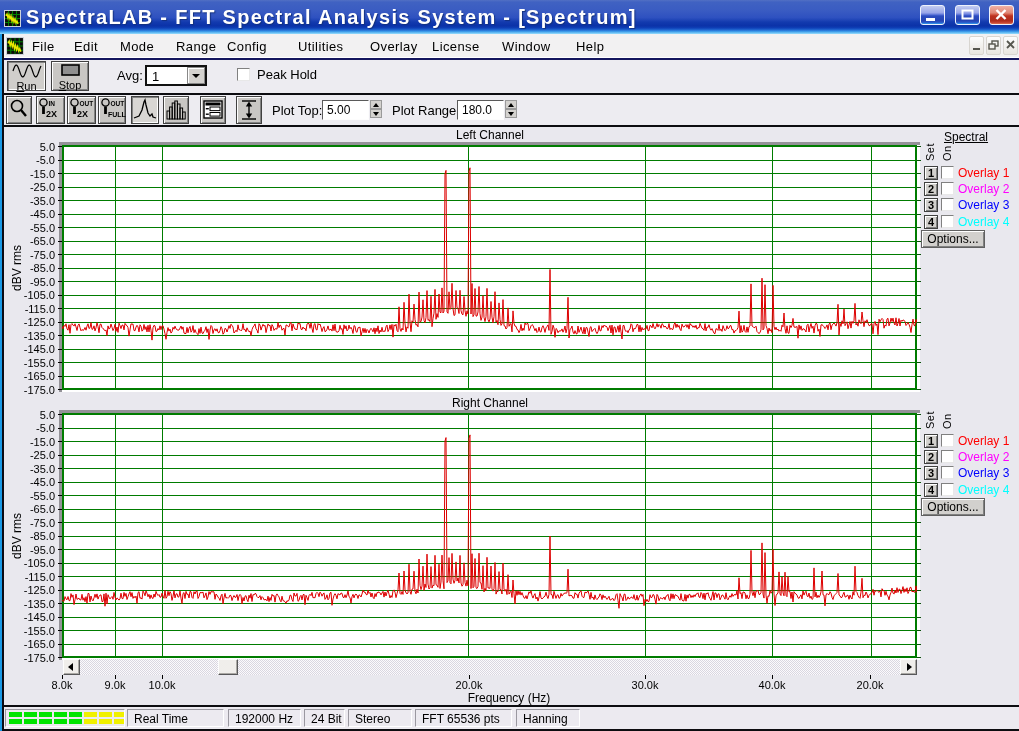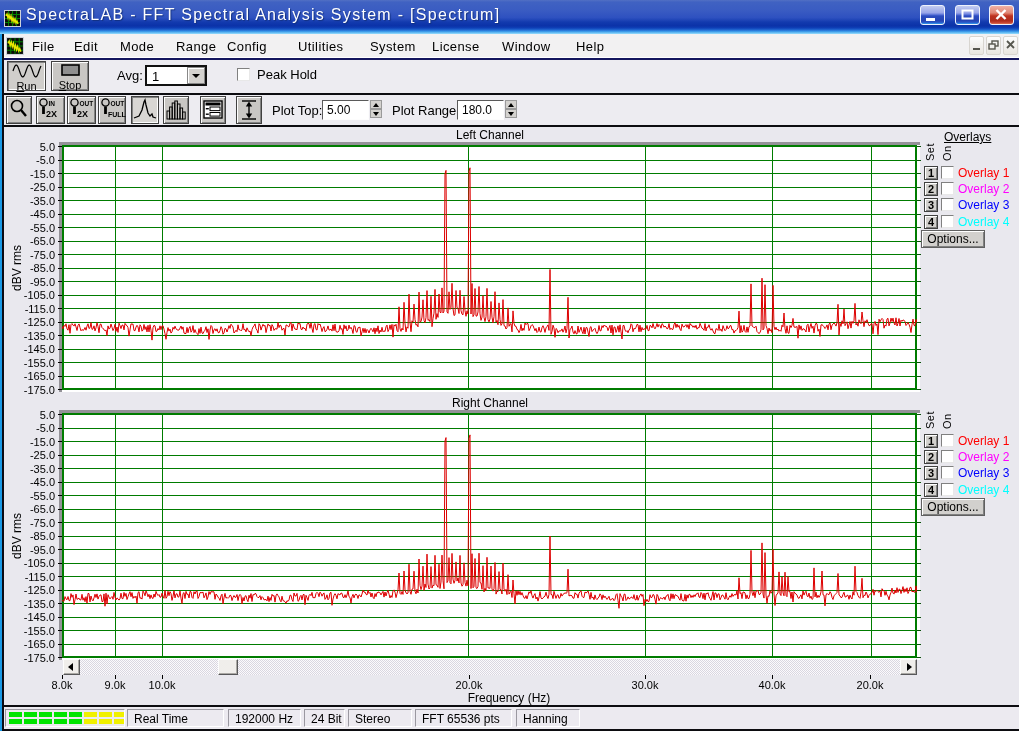--- a/index.html
+++ b/index.html
@@ -1,20 +1,20 @@
 <!DOCTYPE html>
 <html><head><meta charset="utf-8"><style>
 * { margin:0; padding:0; box-sizing:border-box; }
 html,body { width:1019px; height:731px; overflow:hidden; }
 body { font-family:"Liberation Sans",sans-serif; background:#e9e8ee; position:relative; }
 .abs { position:absolute; }
 
 #title { left:0; top:0; width:1019px; height:34px;
   background:linear-gradient(180deg,#5270c4 0%,#4062c2 6%,#3a5cc2 30%,#2e51c0 52%,#123aae 65%,#0b32a8 76%,#0e3fb6 82%,#2068d2 88%,#3f9eea 93%,#7ecdf8 98%,#9adcfc 100%); }
-#title .txt { position:absolute; left:26px; top:6px; font-size:16px; font-weight:normal; color:#fff;
+#title .txt { position:absolute; left:26px; top:6px; font-size:20px; font-weight:bold; color:#fff;
   text-shadow:1px 1px 1px #12307e; letter-spacing:1.3px; white-space:nowrap; }
 .xpbtn { position:absolute; top:5px; width:25px; height:20px; border-radius:3px;
   border:1px solid #eef2fc; }
 .xpblue { background:linear-gradient(180deg,#c2cbf0 0%,#98a5e8 38%,#5c74d8 48%,#2c4cc0 55%,#2444b4 82%,#2a5ecc 92%,#30a0ec 100%); }
 .xpred { background:linear-gradient(180deg,#f0b0a4 0%,#e08876 38%,#d05540 48%,#bc3220 55%,#b02c1c 82%,#c44432 92%,#e07050 100%); }
 
 #menu { left:0; top:34px; width:1019px; height:24px; background:#f2f1f2; }
 #menu span { position:absolute; top:5px; font-size:13px; color:#000; letter-spacing:0.4px; }
 .mdib { position:absolute; top:2px; width:15px; height:19px; background:linear-gradient(180deg,#fdfdfd,#e8e5e0);
   border:1px solid #d8d5d0; border-radius:2px; color:#56564e; }
@@ -104,21 +104,21 @@
         <line x1="12.5" y1="1" x2="12.5" y2="16"></line>
       </g>
     <polyline points="2,6 3,4 4,8 5,5 6,9 7,6 8,11 9,8 10,12 11,9 12,13 13,11 14,14" fill="none" stroke="#e8e800" stroke-width="1.4"></polyline>
   </svg>
   <span style="left:32px">File</span>
     <span style="left:74px">Edit</span>
     <span style="left:120px">Mode</span>
   <span style="left:176px">Range</span>
     <span style="left:227px">Config</span>
     <span style="left:298px">Utilities</span>
-  <span style="left:370px">System</span>
+  <span style="left:370px">Overlay</span>
     <span style="left:432px">License</span>
     <span style="left:502px">Window</span>
   <span style="left:576px">Help</span>
   <div class="mdib" style="left:969px"><svg width="13" height="17">
         <rect x="3" y="11" width="7" height="2" fill="#56564e"></rect>
       </svg></div>
   <div class="mdib" style="left:986px"><svg width="13" height="17">
         <rect x="5" y="4" width="6" height="5" fill="none" stroke="#56564e" stroke-width="1.4"></rect>
         <rect x="2" y="7" width="6" height="5" fill="#f0efec" stroke="#56564e" stroke-width="1.4"></rect>
       </svg></div>
@@ -313,21 +313,21 @@
 <div class="ylab" style="top:356.5px">-155.0</div>
 <div class="tickl" style="top:362.0px"></div>
 <div class="tickr" style="top:362.0px"></div>
 <div class="ylab" style="top:370.0px">-165.0</div>
 <div class="tickl" style="top:375.5px"></div>
 <div class="tickr" style="top:375.5px"></div>
 <div class="ylab" style="top:383.5px">-175.0</div>
 <div class="tickl" style="top:389.0px"></div>
 <div class="tickr" style="top:389.0px"></div>
 <div class="dbv" style="top:261px">dBV rms</div>
-<div class="abs" style="left:944px;top:130px;font-size:12px;text-decoration:underline">Overlays</div>
+<div class="abs" style="left:944px;top:130px;font-size:12px;text-decoration:underline">Spectral</div>
 <div class="ovbtn" style="top:165.5px">1</div>
 <div class="ovchk" style="top:165.5px"></div>
 <div class="ovlab" style="top:165.5px;color:#ff0000">Overlay 1</div>
 <div class="ovbtn" style="top:181.9px">2</div>
 <div class="ovchk" style="top:181.9px"></div>
 <div class="ovlab" style="top:181.9px;color:#ff00ff">Overlay 2</div>
 <div class="ovbtn" style="top:198.3px">3</div>
 <div class="ovchk" style="top:198.3px"></div>
 <div class="ovlab" style="top:198.3px;color:#0000ff">Overlay 3</div>
 <div class="ovbtn" style="top:214.7px">4</div>

